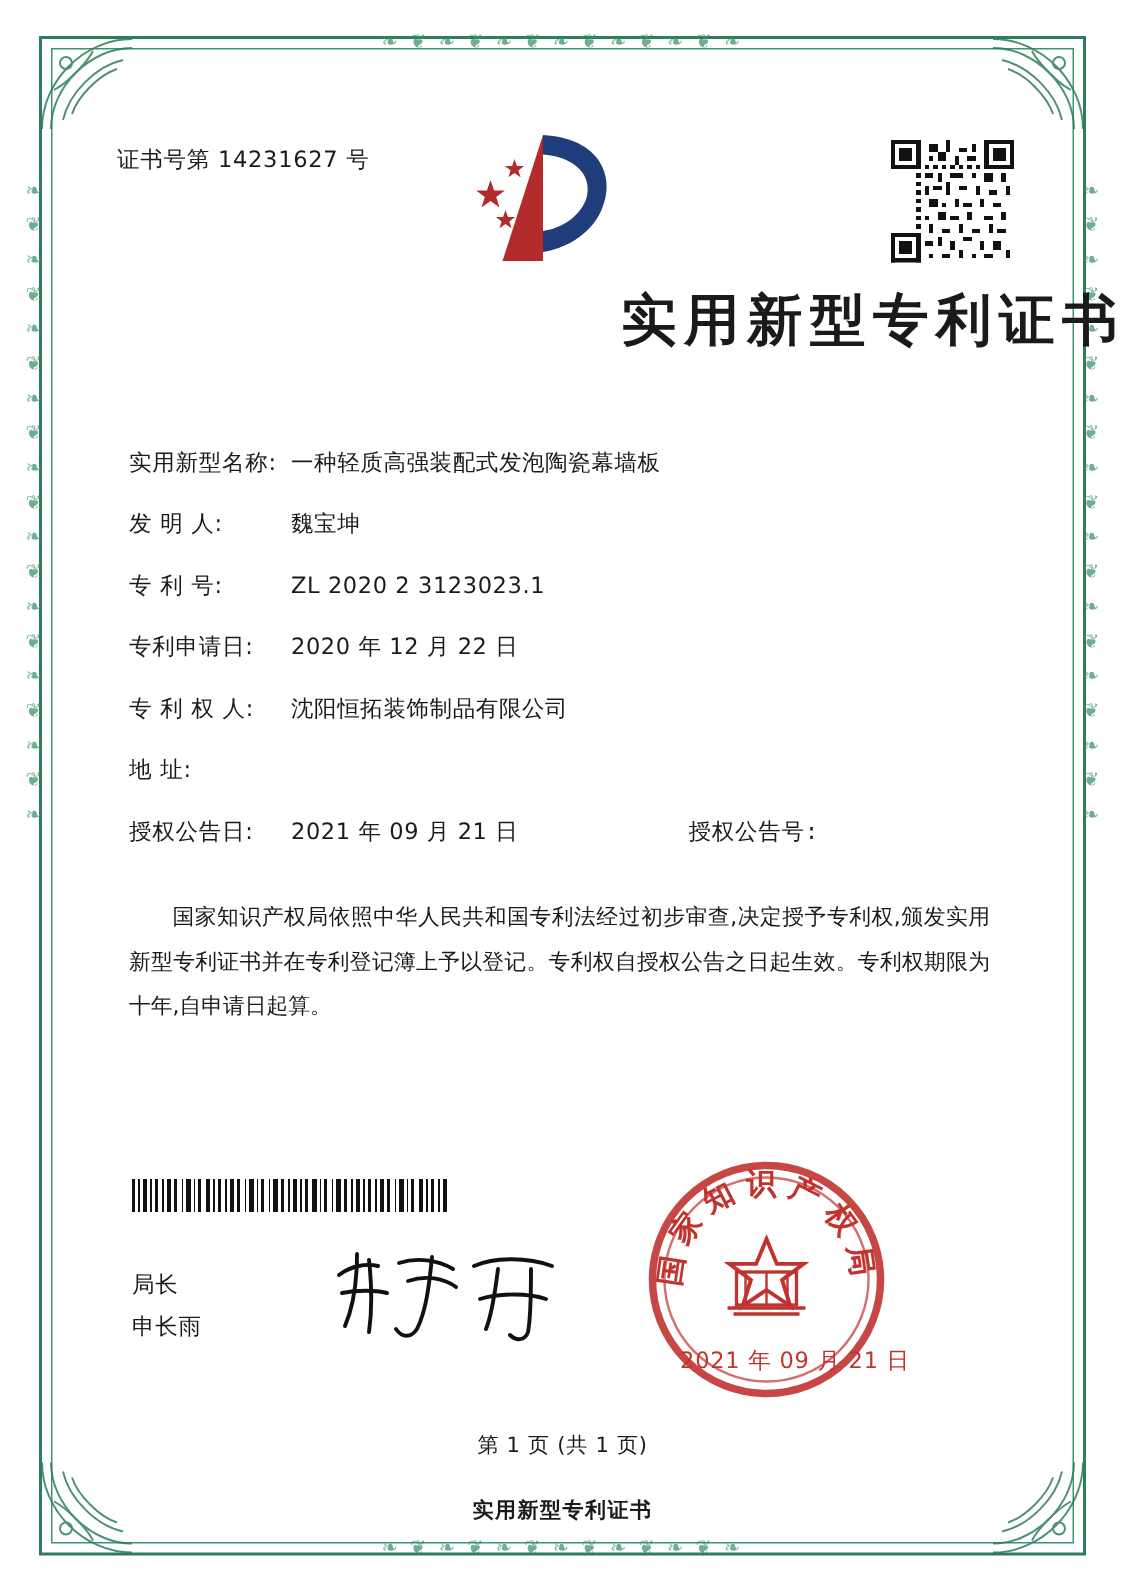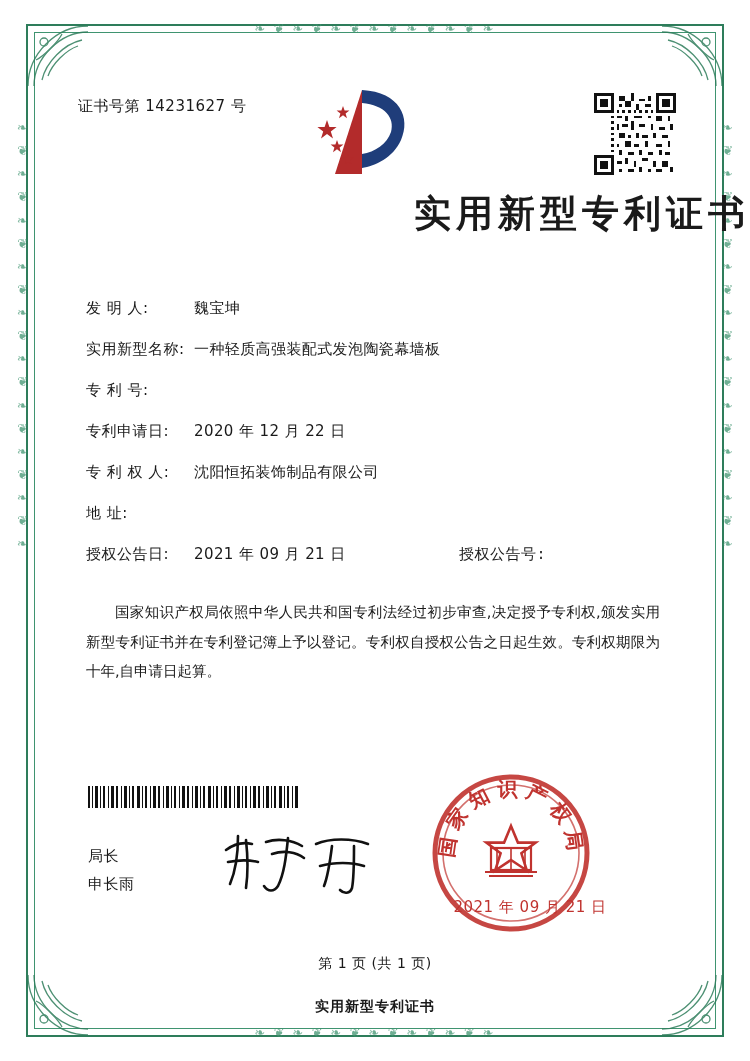--- a/index.html
+++ b/index.html
@@ -389,31 +389,32 @@
           <rect x="27" y="26" width="1" height="2"></rect>
       </g>
     </svg>
   </div>
 
   <div class="title">实用新型专利证书</div>
 
   <div class="fields">
 
     <div class="field">
+      <div class="lbl">实用新型名称:</div>
+      <div class="val">一种轻质高强装配式发泡陶瓷幕墙板</div>
+    </div>
+
+    <div class="field">
       <div class="lbl">发 明 人:</div>
       <div class="val">魏宝坤</div>
     </div>
 
     <div class="field">
-      <div class="lbl">实用新型名称:</div>
-      <div class="val">一种轻质高强装配式发泡陶瓷幕墙板</div>
-    </div>
-
-    <div class="field">
       <div class="lbl">专 利 号:</div>
+      <div class="val">ZL 2020 2 3123023.1</div>
     </div>
 
     <div class="field">
       <div class="lbl">专利申请日:</div>
       <div class="val">2020 年 12 月 22 日</div>
     </div>
 
     <div class="field">
       <div class="lbl">专 利 权 人:</div>
       <div class="val">沈阳恒拓装饰制品有限公司</div>

